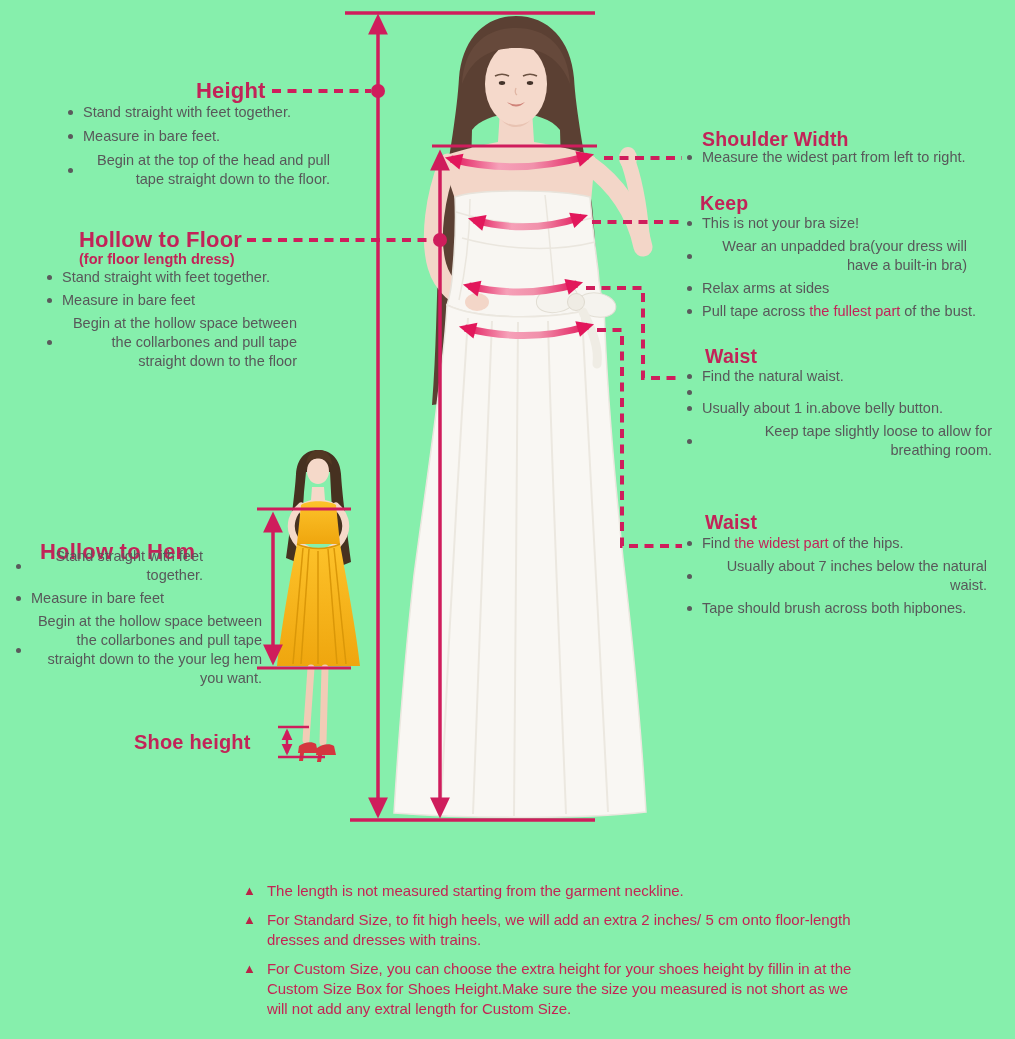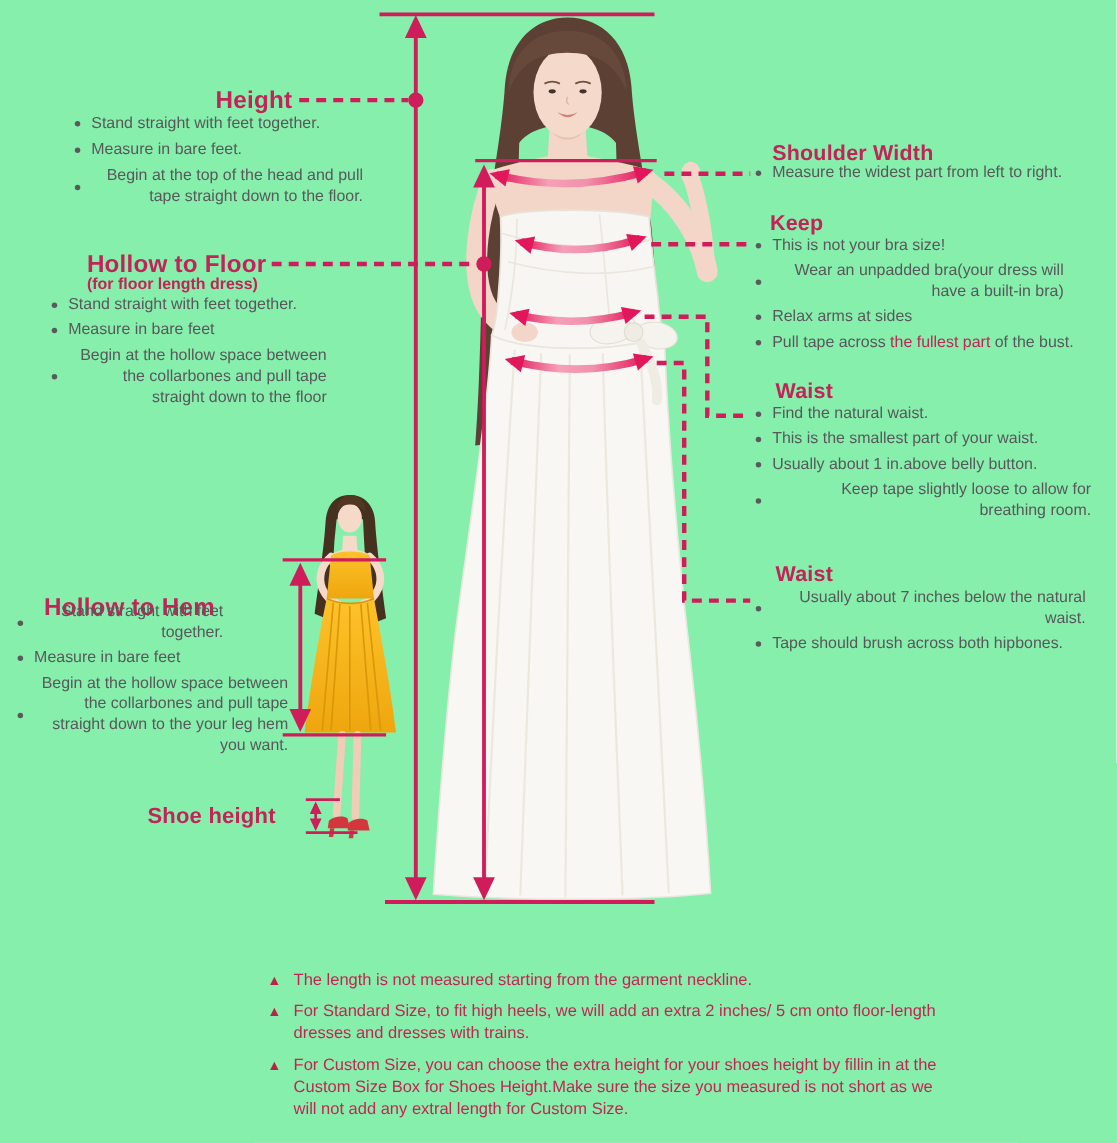--- a/index.html
+++ b/index.html
@@ -238,34 +238,37 @@
   </ul>
 
   <div class="abs ht ht-r" style="left:705px; top:345px;">Waist</div>
   <ul class="abs bl" id="waist-bullets" style="left:687px; top:367px;">
     <li>
         <span class="dot"></span>
         <span class="btxt">Find the natural waist.</span>
       </li>
     <li>
         <span class="dot"></span>
-        <span class="btxt">This is the smallest part of your waist.</span>
       </li>
     <li>
         <span class="dot"></span>
         <span class="btxt">Usually about 1 in.above belly button.</span>
       </li>
     <li>
         <span class="dot"></span>
         <span class="btxt">Keep tape slightly loose to allow for breathing room.</span>
       </li>
   </ul>
 
   <div class="abs ht ht-r" style="left:705px; top:511px;">Waist</div>
   <ul class="abs bl" id="hips-bullets" style="left:687px; top:534px;">
+    <li>
+        <span class="dot"></span>
+        <span class="btxt"><span>Find </span><span class="hl">the widest part</span><span> of the hips.</span></span>
+      </li>
     <li>
         <span class="dot"></span>
         <span class="btxt">Usually about 7 inches below the natural waist.</span>
       </li>
     <li>
         <span class="dot"></span>
         <span class="btxt">Tape should brush across both hipbones.</span>
       </li>
   </ul>
 

